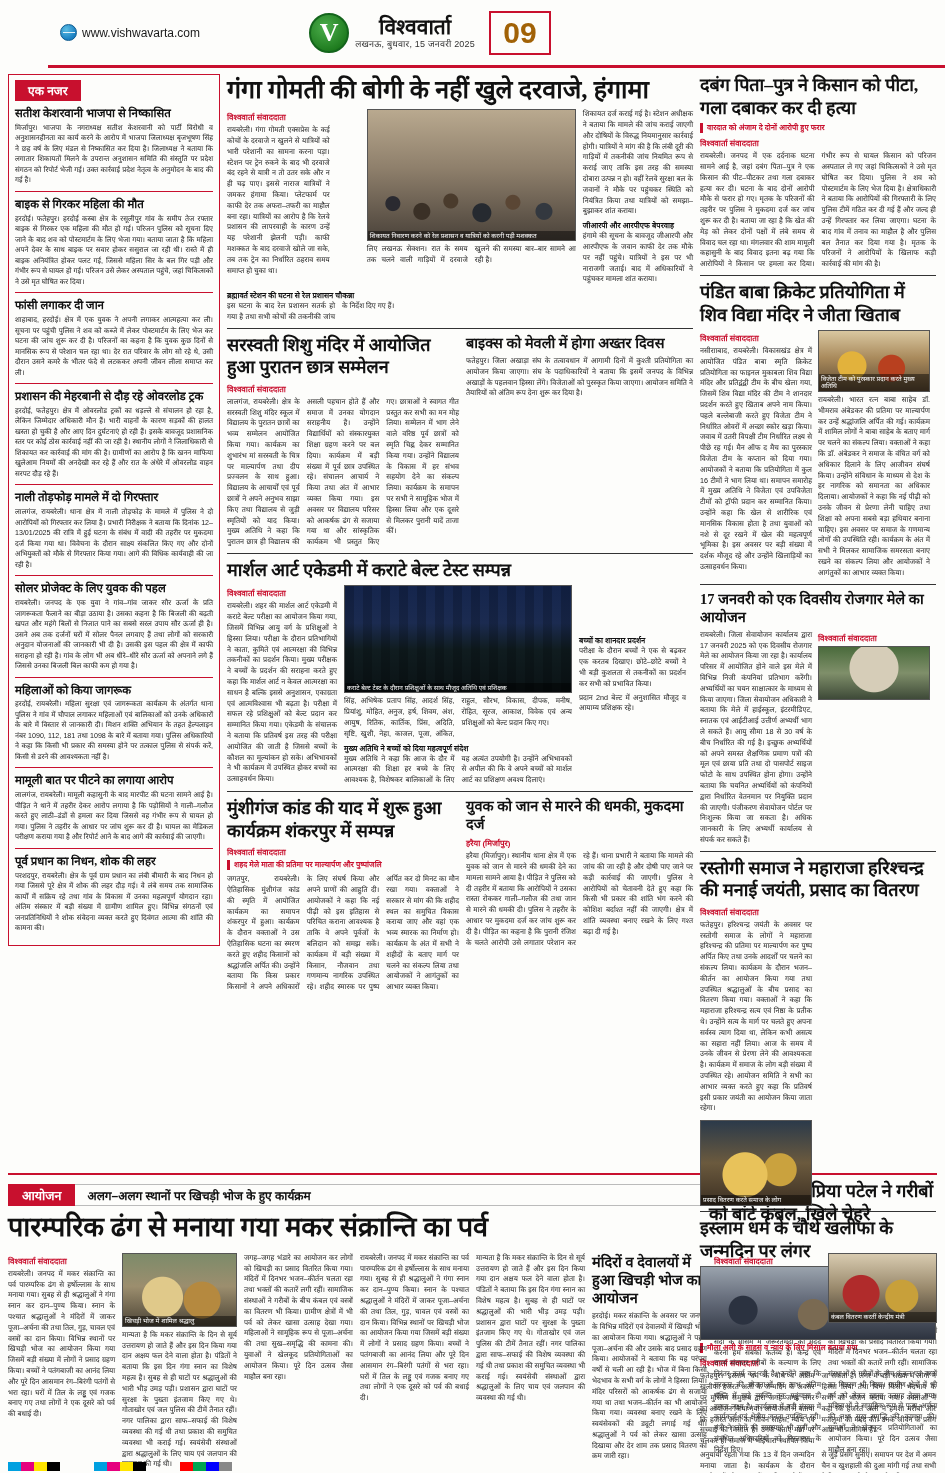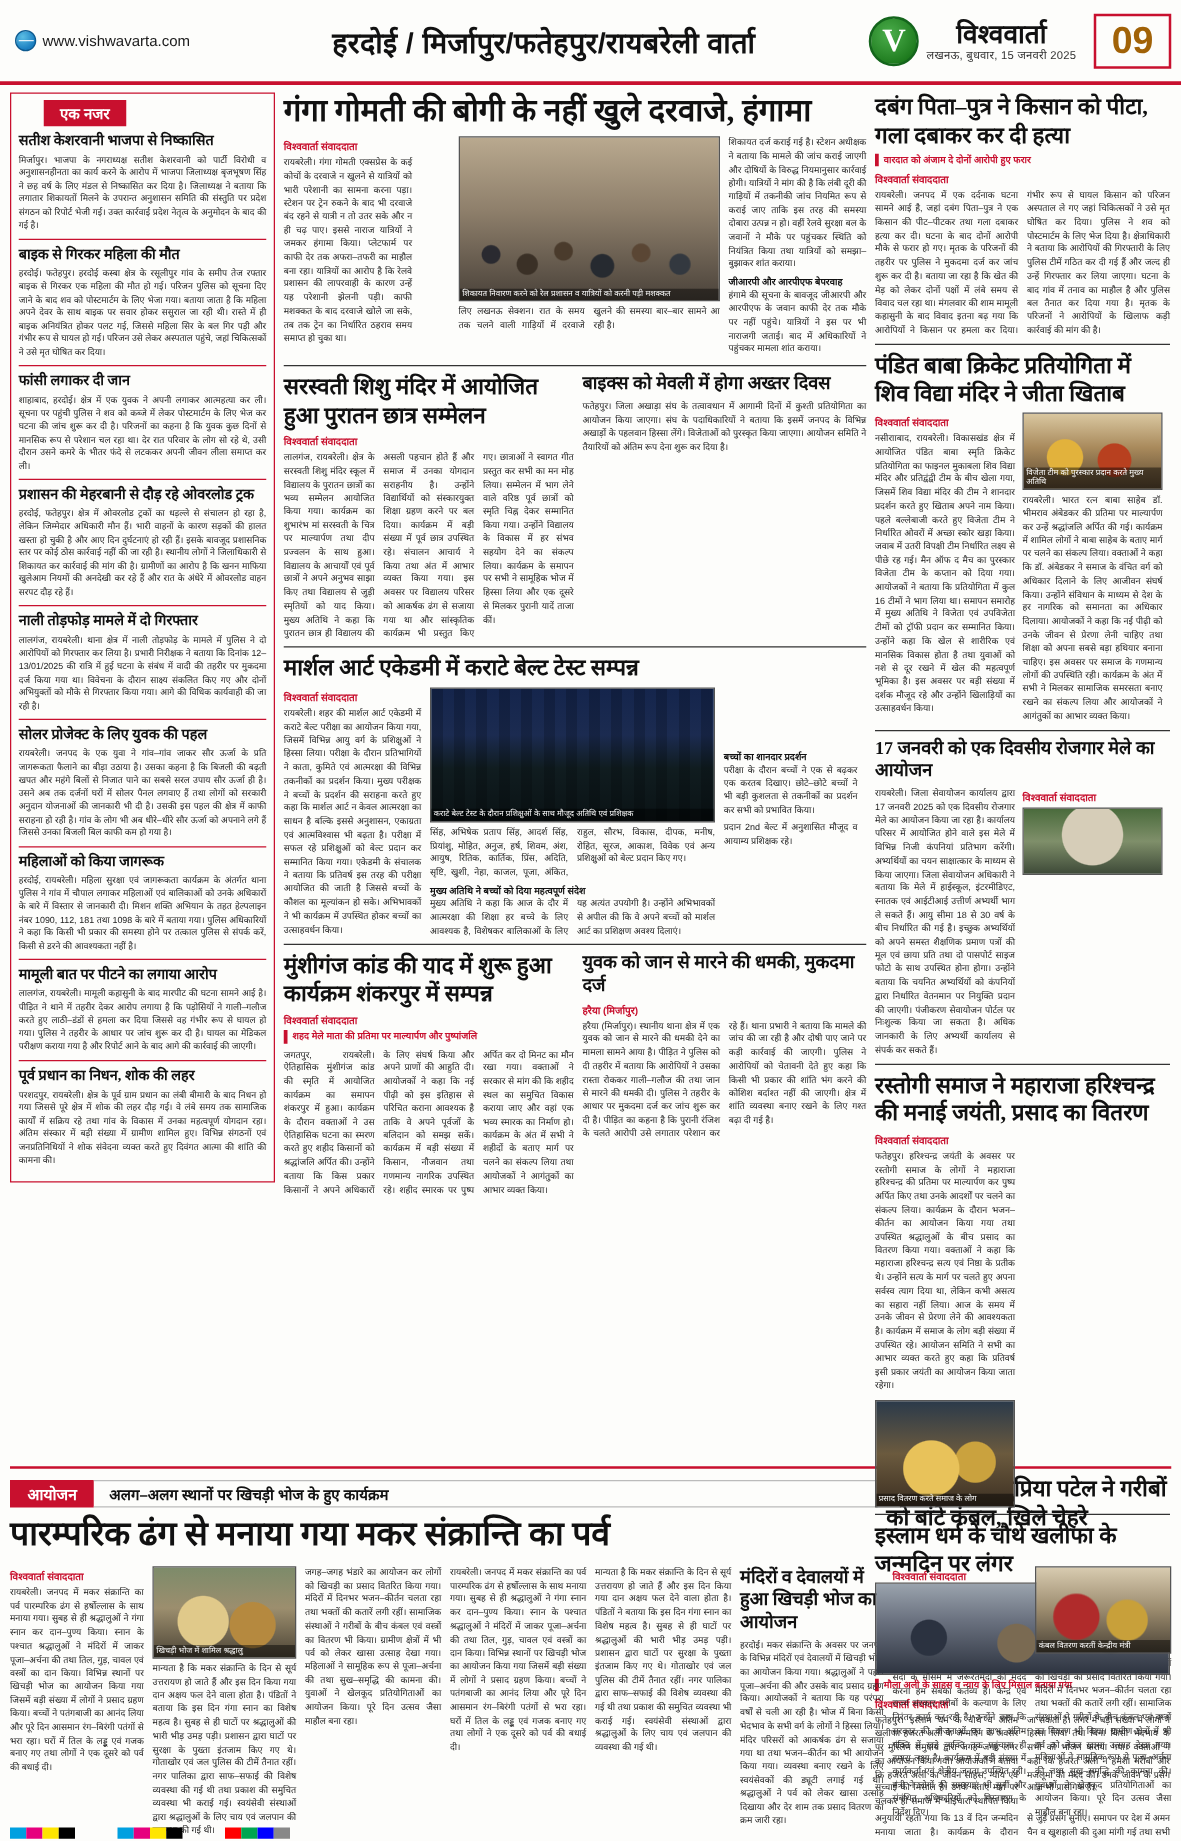--- a/index.html
+++ b/index.html
@@ -18,20 +18,21 @@
   }
 
   
   .masthead {
     position: relative;
     height: 68px;
     border-bottom: 3px solid #c8102e;
     display: flex;
     align-items: center;
     padding: 0 8px;
+    margin-left: 48px;
   }
   .site-url {
     display: flex; align-items: center;
     gap: 5px;
     font-size: 12px;
     color: #1a1a1a;
     width: 210px;
     padding-left: 4px;
   }
   .globe {
@@ -134,21 +135,20 @@
   .ek-nazar-box {
     border: 1px solid #c8102e;
     padding: 5px 6px 6px 6px;
   }
   .ek-nazar-tag {
     display: inline-block;
     background: #c8102e; color: #fff;
     font-size: 12px; font-weight: bold;
     padding: 2px 13px;
     margin-bottom: 5px;
-    margin-left: 20px;
   }
   .brief { margin-bottom: 5px; }
   .brief-hl {
     font-size: 11.5px; font-weight: bold; color: #111;
     line-height: 1.3; margin-bottom: 2px;
     font-family: "Liberation Serif", serif;
   }
   .brief-txt {
     font-size: 7.1px; line-height: 1.48; text-align: justify; color: #222;
   }
@@ -269,21 +269,20 @@
 </head>
 <body>
 
 <div class="page">
 
   <div class="masthead">
     <div class="site-url">
       <span class="globe"></span>
       <span>www.vishwavarta.com</span>
     </div>
-    <div class="edition-title">हरदोई / मिर्जापुर/फतेहपुर/रायबरेली वार्ता</div>
     <div class="brand">
       <div class="brand-mark">
           <span>V</span>
         </div>
       <div class="brand-text">
         <div class="brand-name">विश्ववार्ता</div>
         <div class="brand-sub">लखनऊ,  बुधवार, 15 जनवरी 2025</div>
       </div>
     </div>
     <div class="page-num">09</div>
@@ -365,20 +364,24 @@
             </div>
             <div class="body-txt two" style="margin-top:3px;">लिए लखनऊ सेक्शन। रात के समय तक चलने वाली गाड़ियों में दरवाजे खुलने की समस्या बार–बार सामने आ रही है।</div>
           </div>
           <div style="width:118px;">
             <div class="body-txt">शिकायत दर्ज कराई गई है। स्टेशन अधीक्षक ने बताया कि मामले की जांच कराई जाएगी और दोषियों के विरुद्ध नियमानुसार कार्रवाई होगी। यात्रियों ने मांग की है कि लंबी दूरी की गाड़ियों में तकनीकी जांच नियमित रूप से कराई जाए ताकि इस तरह की समस्या दोबारा उत्पन्न न हो। वहीं रेलवे सुरक्षा बल के जवानों ने मौके पर पहुंचकर स्थिति को नियंत्रित किया तथा यात्रियों को समझा–बुझाकर शांत कराया।</div>
             <div class="subhd">जीआरपी और आरपीएफ बेपरवाह</div>
             <div class="body-txt">हंगामे की सूचना के बावजूद जीआरपी और आरपीएफ के जवान काफी देर तक मौके पर नहीं पहुंचे। यात्रियों ने इस पर भी नाराजगी जताई। बाद में अधिकारियों ने पहुंचकर मामला शांत कराया।</div>
           </div>
         </div>
         <div style="display:flex; gap:7px; margin-top:2px;">
+          <div style="width:223px;">
+            <div class="subhd">ब्रह्मावर्त स्टेशन की घटना से रेल प्रशासन चौकन्ना</div>
+            <div class="body-txt two">इस घटना के बाद रेल प्रशासन सतर्क हो गया है तथा सभी कोचों की तकनीकी जांच के निर्देश दिए गए हैं।</div>
+          </div>
           <div style="width:236px;"></div>
         </div>
       </div>
 
       <div class="rule"></div>
 
       <div style="display:flex; gap:7px;">
         <div style="width:232px;">
           <div class="hl hl-md">सरस्वती शिशु मंदिर में आयोजित हुआ पुरातन छात्र सम्मेलन</div>
           <div class="byline">विश्ववार्ता संवाददाता</div>

